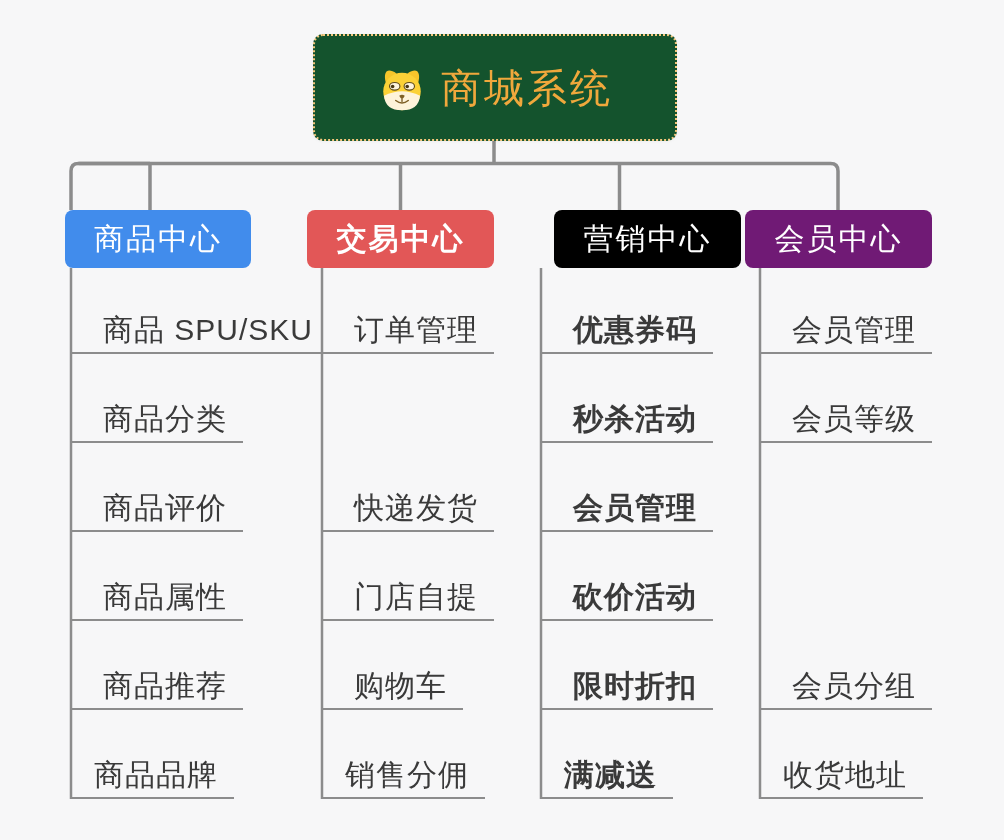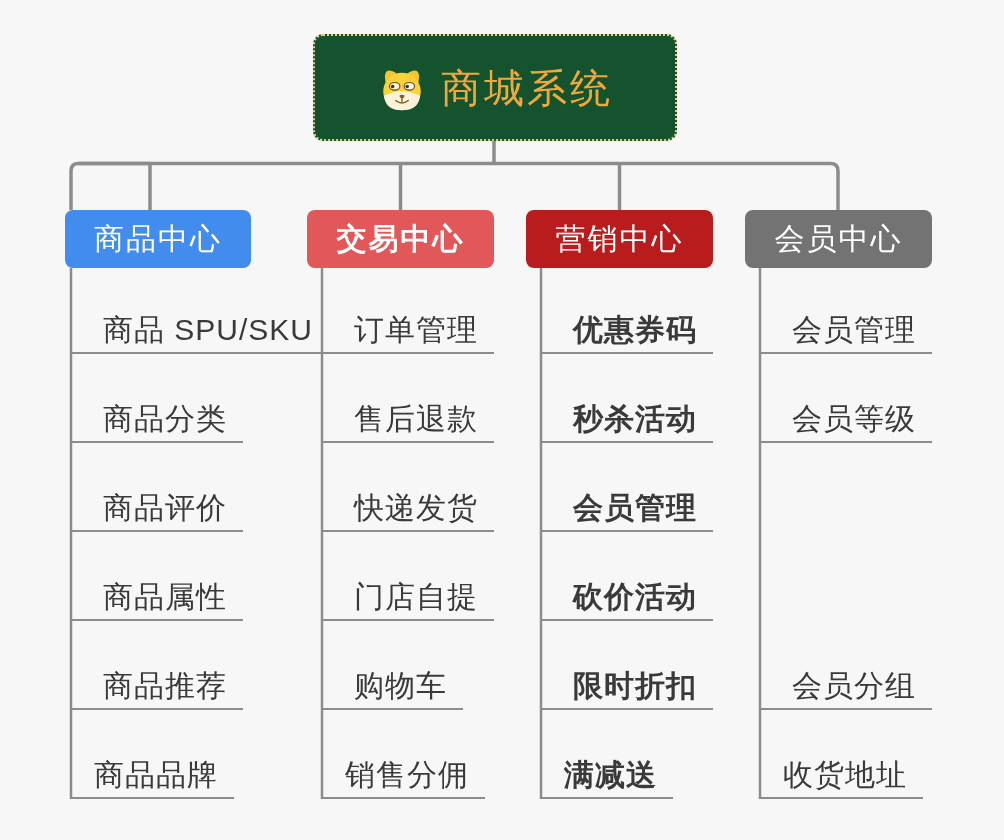--- a/index.html
+++ b/index.html
@@ -84,32 +84,31 @@
       <circle cx="43.5" cy="33.8" r="2.6" fill="#473611"></circle>
       <path d="M32,47 Q36,44.5 40,47 Q38,51.5 36,51.5 Q34,51.5 32,47 Z" fill="#7e6027"></path>
       <path d="M27,54 Q36,61 45,54" fill="none" stroke="#7e6027" stroke-width="2.2" stroke-linecap="round"></path>
       <path d="M36,51.5 L36,55.5" stroke="#7e6027" stroke-width="2" stroke-linecap="round"></path>
     </svg>
     <span class="root-title" style="color: rgb(240, 168, 60);">商城系统</span>
   </div>
 
   <div class="branch-head bh0" style="background: rgb(65, 140, 236);">商品中心</div>
   <div class="branch-head bh1" style="background: rgb(226, 87, 87); font-weight: bold;">交易中心</div>
-  <div class="branch-head bh2" style="background: #b91c1c;">营销中心</div>
-  <div class="branch-head bh3" style="background: #737373;">会员中心</div>
+  <div class="branch-head bh2" style="background: #000000; margin-left: 28px;">营销中心</div>
+  <div class="branch-head bh3" style="background: #701a75;">会员中心</div>
 
   <div class="leaf c0 r0">商品 SPU/SKU</div>
   <div class="leaf c0 r1">商品分类</div>
   <div class="leaf c0 r2">商品评价</div>
   <div class="leaf c0 r3">商品属性</div>
   <div class="leaf c0 r4">商品推荐</div>
   <div class="leaf c0 r5">商品品牌</div>
 
   <div class="leaf c1 r0">订单管理</div>
-  <div class="leaf c1 r1">售后退款</div>
   <div class="leaf c1 r2">快递发货</div>
   <div class="leaf c1 r3">门店自提</div>
   <div class="leaf c1 r4">购物车</div>
   <div class="leaf c1 r5">销售分佣</div>
 
   <div class="leaf c2 r0">优惠券码</div>
   <div class="leaf c2 r1">秒杀活动</div>
   <div class="leaf c2 r2">会员管理</div>
   <div class="leaf c2 r3">砍价活动</div>
   <div class="leaf c2 r4">限时折扣</div>

